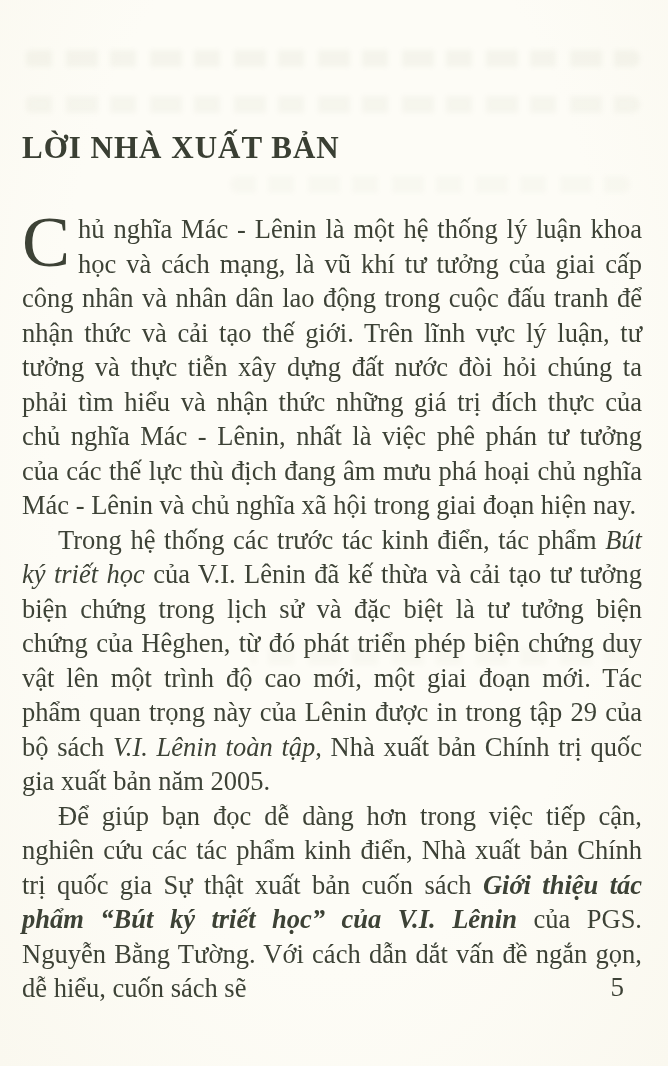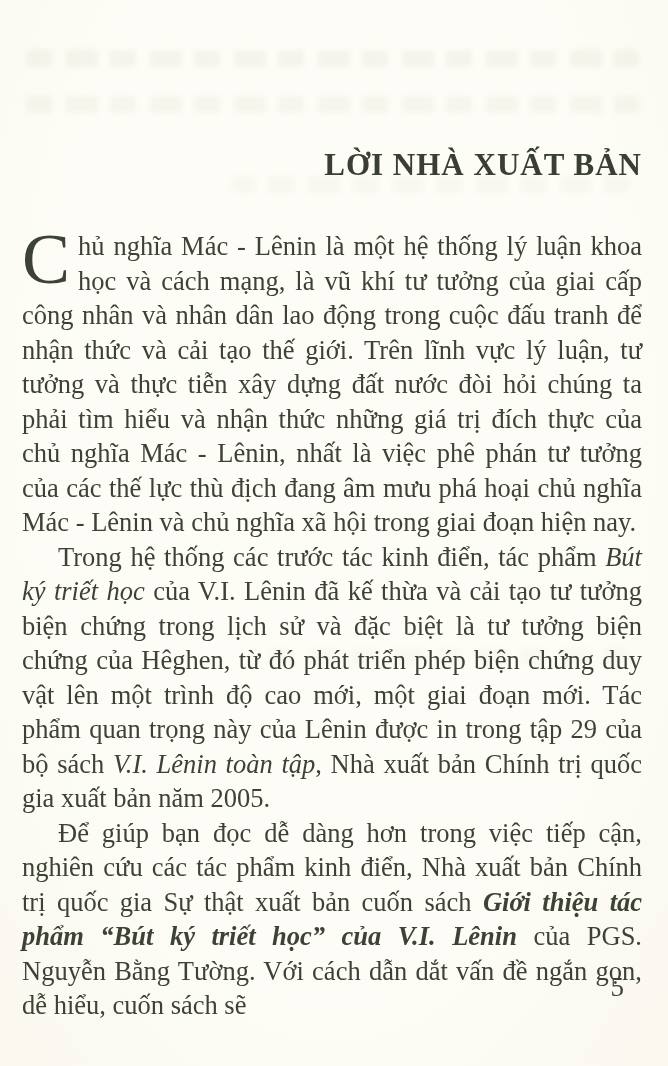--- a/index.html
+++ b/index.html
@@ -36,22 +36,22 @@
     filter: blur(2.5px);
     transform: scaleX(-1);
     pointer-events: none;
   }
   .bleed-1 { left: 24px;  top: 50px;  width: 616px; }
   .bleed-2 { left: 24px;  top: 96px;  width: 616px; opacity: 0.12; }
   .bleed-3 { left: 230px; top: 176px; width: 400px; opacity: 0.08; }
   .bleed-4 { left: 250px; top: 648px; width: 380px; opacity: 0.07; }
 
   .title {
-    margin: 17px 0 46px 0;
-    text-align: right;
+    margin: 0 0 46px 0;
+    text-align: left;
     font-size: 31px;
     font-weight: bold;
     letter-spacing: 1px;
     color: #3a3f33;
     font-family: "Liberation Serif", "DejaVu Serif", serif;
   }
 
   .body-text {
     position: relative;
     width: 620px;

